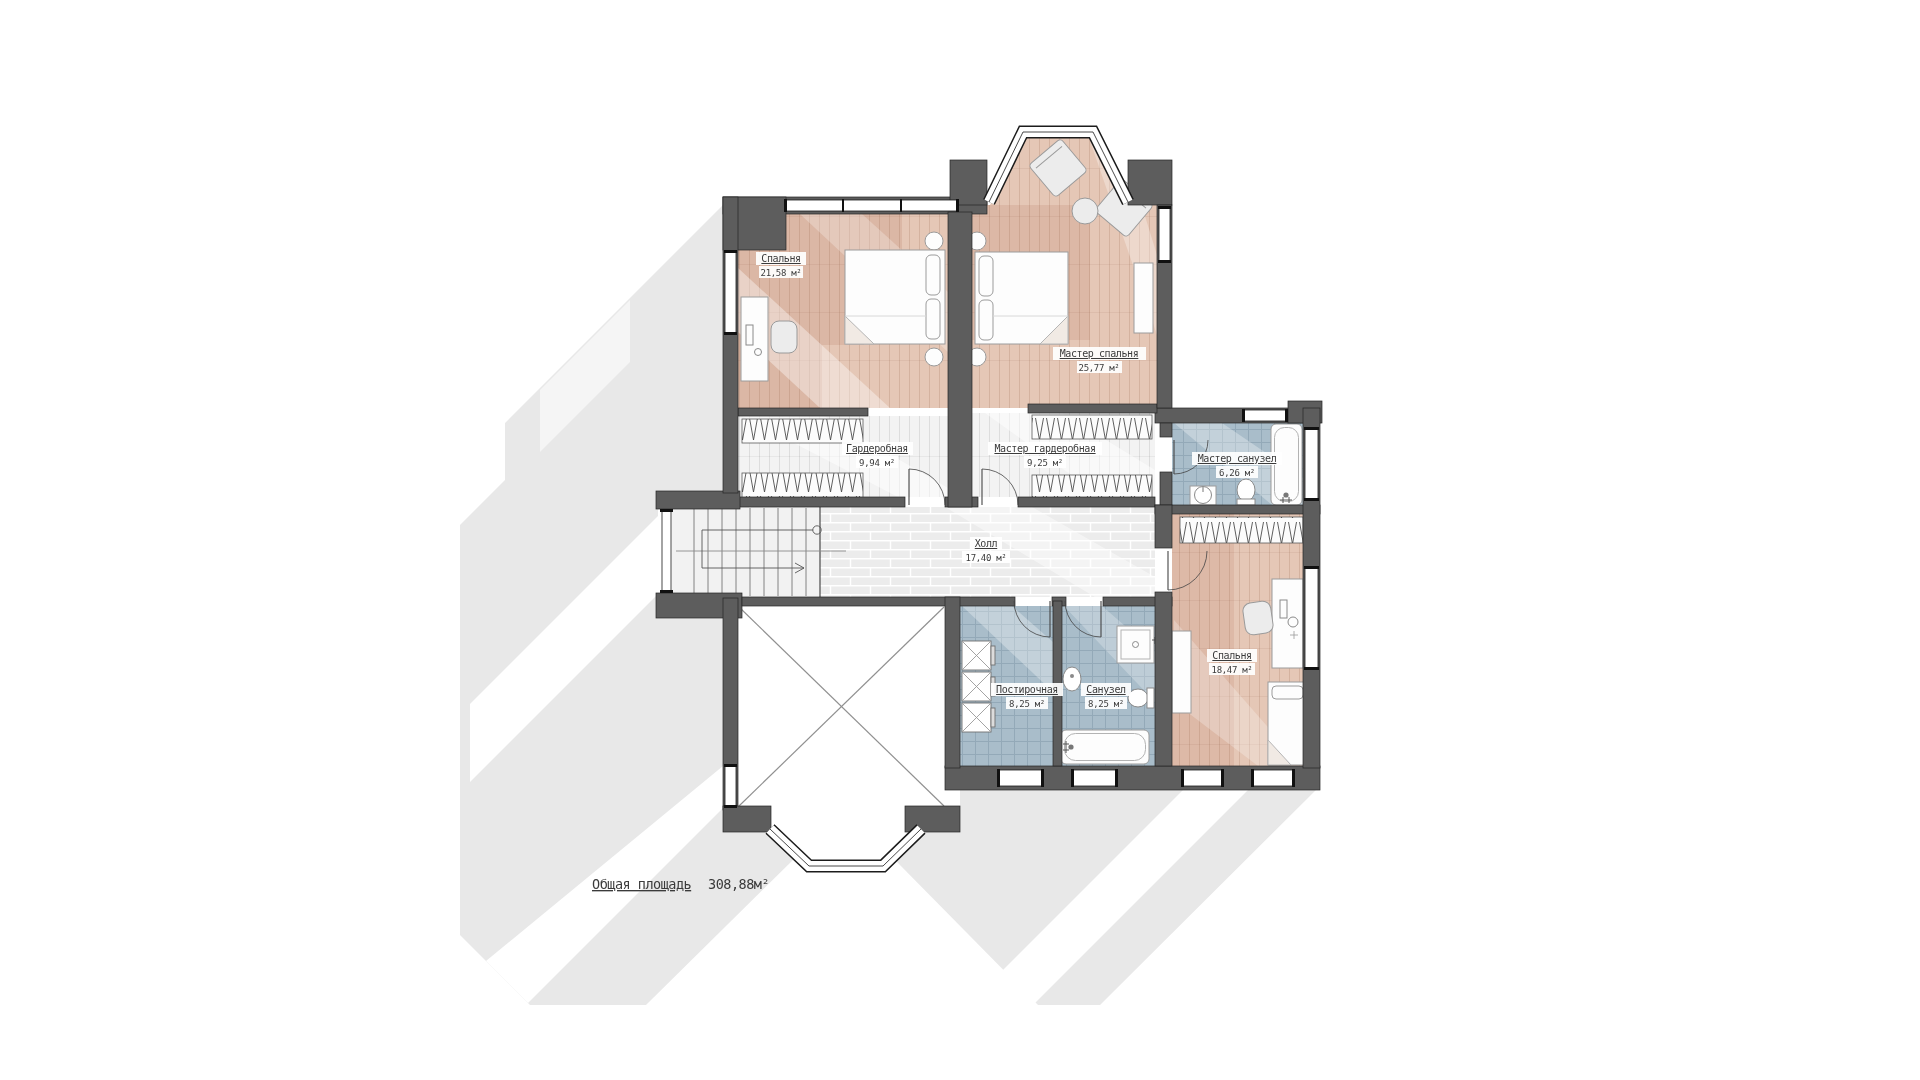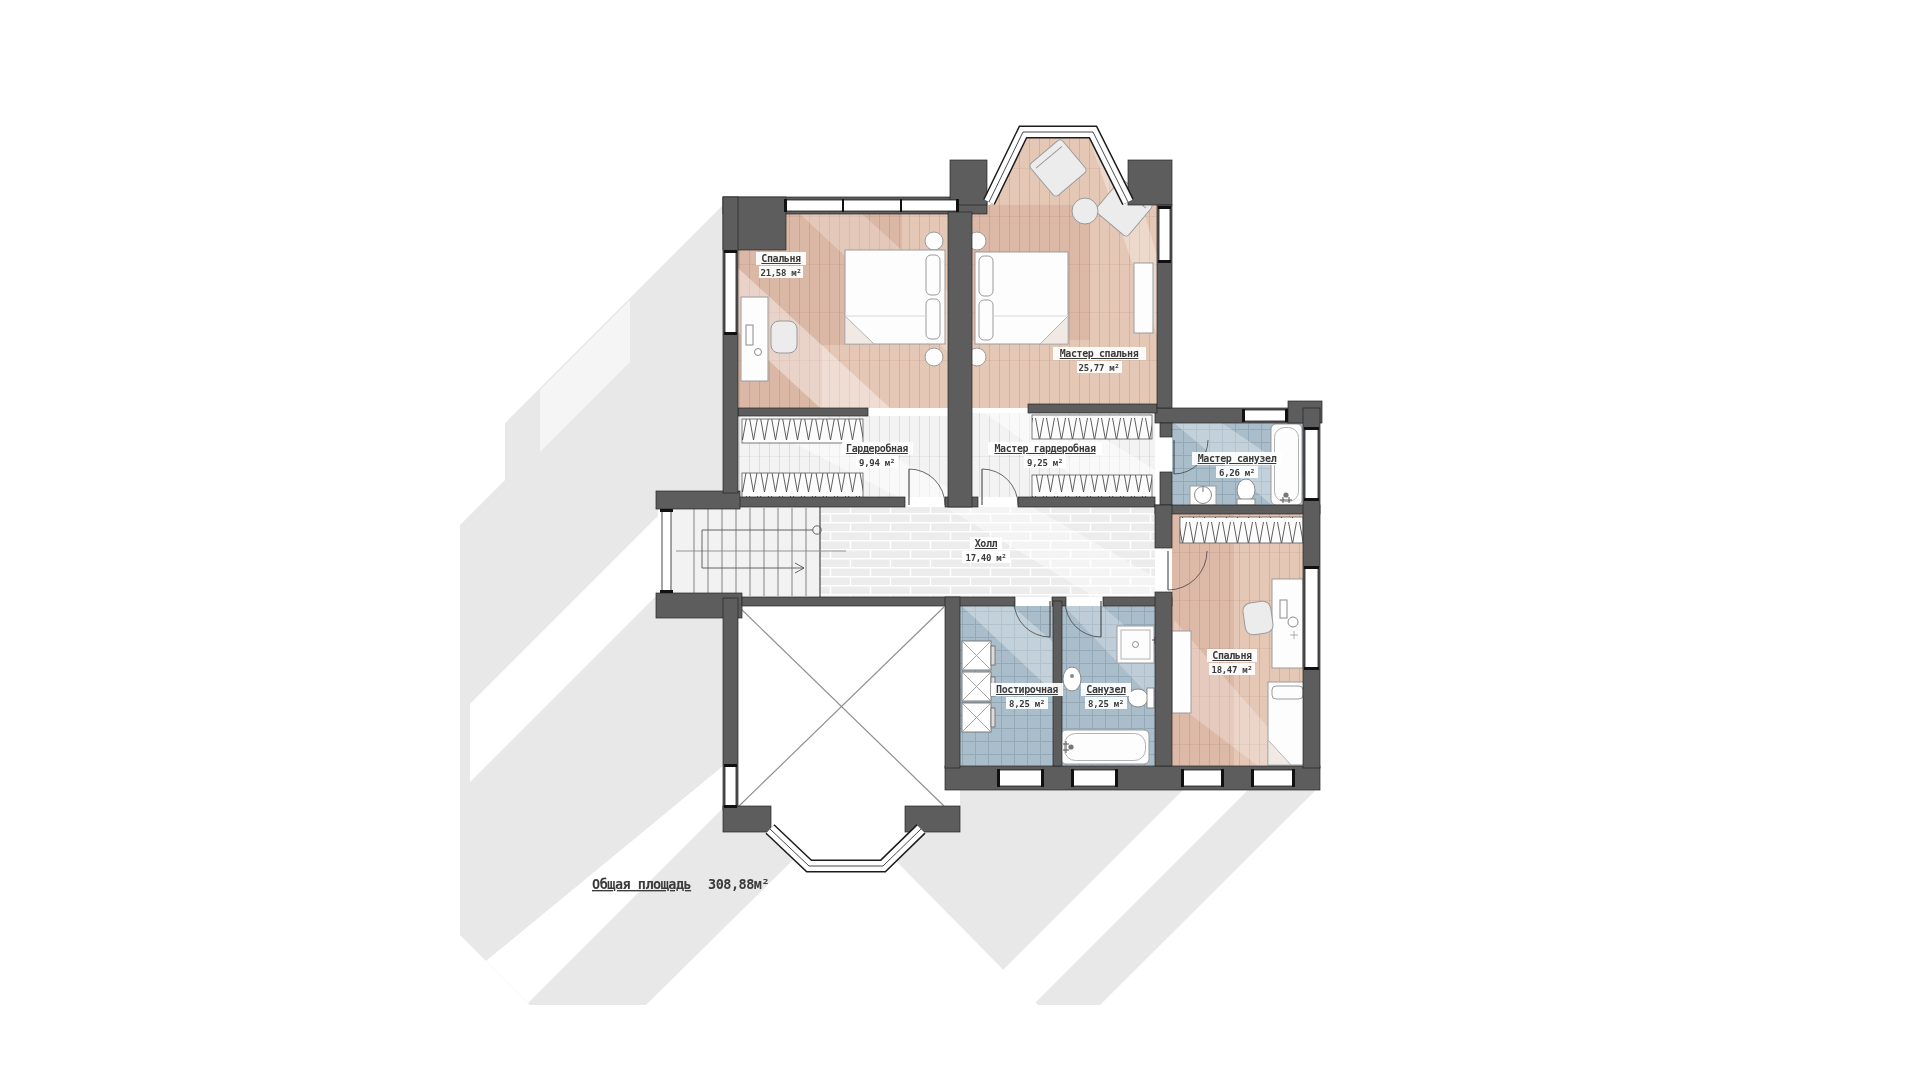--- a/index.html
+++ b/index.html
@@ -1,16 +1,16 @@
 <!DOCTYPE html>
 <html><head>
 <meta charset="utf-8">
 <style>
   html,body{margin:0;padding:0;background:#ffffff;}
-  .stage{position:relative;width:1920px;height:1080px;background:#ffffff;overflow:hidden;font-weight:bold;}
+  .stage{position:relative;width:1920px;height:1080px;background:#ffffff;overflow:hidden;}
   svg{display:block;}
   text{font-family:"DejaVu Sans Mono","Liberation Mono",monospace;fill:#3b3b3b;}
   .rname{font-size:10px;text-decoration:underline;letter-spacing:-0.4px;}
   .rarea{font-size:9px;letter-spacing:-0.3px;}
   .tlabel{font-size:13.5px;text-decoration:underline;letter-spacing:-0.5px;}
   .tvalue{font-size:13.5px;letter-spacing:-0.5px;}
   .wall{fill:#5d5d5d;stroke:#262626;stroke-width:0.7;}
   .glz{fill:#ffffff;stroke:#1c1c1c;stroke-width:0.8;}
   .cap{fill:#111;}
   .furn{fill:#fdfdfd;stroke:#9b9b9b;stroke-width:1;}

